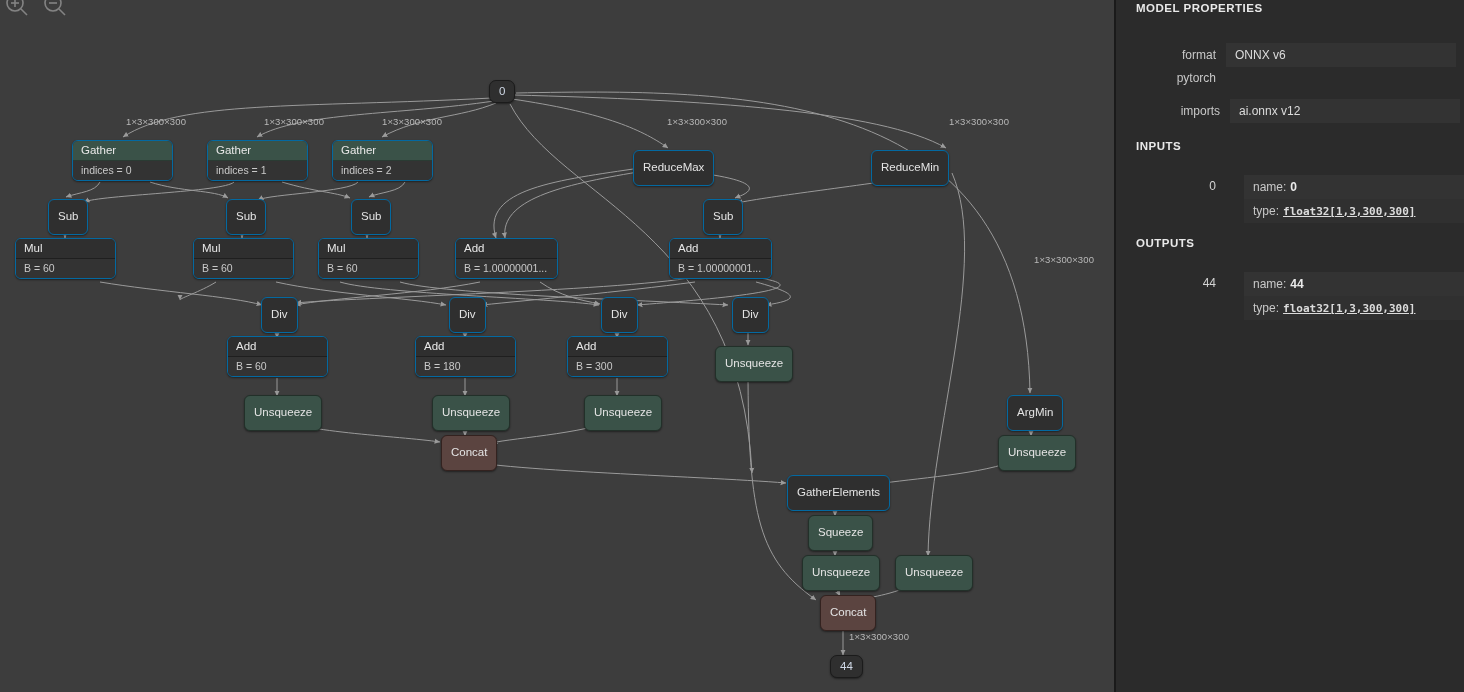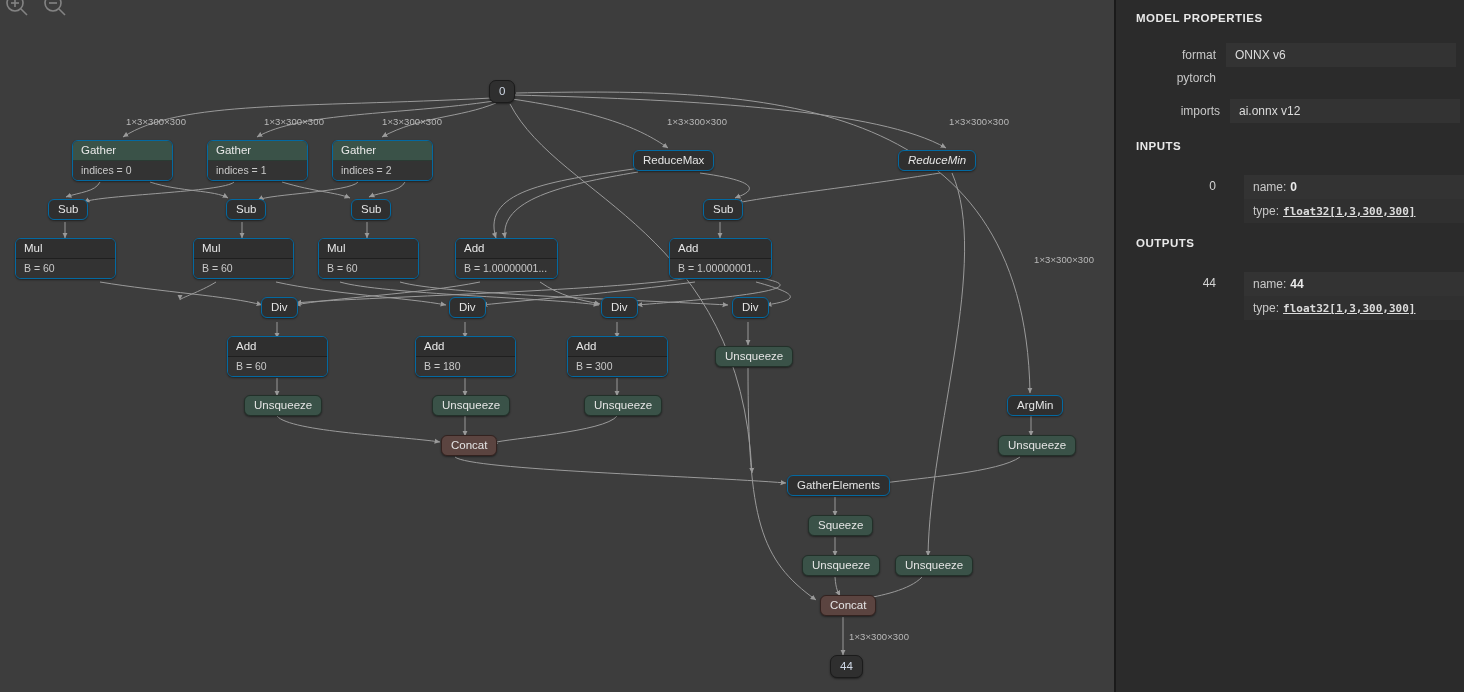--- a/index.html
+++ b/index.html
@@ -30,21 +30,21 @@
     color:#e4e4e4;
     font-size:11.5px;
     line-height:1;
     box-shadow:0 1px 2px rgba(0,0,0,.45);
     z-index:5;
     white-space:nowrap;
   }
   
   .node.simple{
     display:flex;align-items:center;justify-content:center;
-    height:21px;padding:0 9px;
+    height:36px;padding:0 9px;
     background:#2f2f2f;
   }
   
   .node.green{
     background:#3a5248;
     border-color:#223029;
   }
   
   .node.red{
     background:#5b4440;
@@ -251,21 +251,21 @@
       <div class="attr">indices = 1</div>
     </div>
     <div class="node box greenhdr" style="left:332px;top:140px;width:101px;">
       <div class="hdr">Gather</div>
       <div class="attr">indices = 2</div>
     </div>
 
     <div class="node simple" style="left:633px;top:150px;">
       <span>ReduceMax</span>
     </div>
-    <div class="node simple" style="left:898px;top:150px;font-style:italic;">
+    <div class="node simple" style="left:871px;top:150px;">
       <span>ReduceMin</span>
     </div>
 
     <div class="node simple" style="left:48px;top:199px;">
       <span>Sub</span>
     </div>
     <div class="node simple" style="left:226px;top:199px;">
       <span>Sub</span>
     </div>
     <div class="node simple" style="left:351px;top:199px;">
@@ -367,21 +367,21 @@
     </div>
 
     <div class="node io" style="left:830px;top:655px;">
       <span>44</span>
     </div>
 
   </div>
 
   <div id="sidebar">
 
-    <div class="side-title" style="top:12px;">MODEL PROPERTIES</div>
+    <div class="side-title" style="top:2px;">MODEL PROPERTIES</div>
 
     <div class="prop-row" style="left:0;top:43px;">
       <div class="prop-label">format</div>
       <div class="prop-value">ONNX v6</div>
     </div>
     <div class="prop-row" style="left:0;top:71px;">
       <div class="prop-label">pytorch</div>
     </div>
     <div class="prop-row" style="left:4px;top:99px;">
       <div class="prop-label">imports</div>

